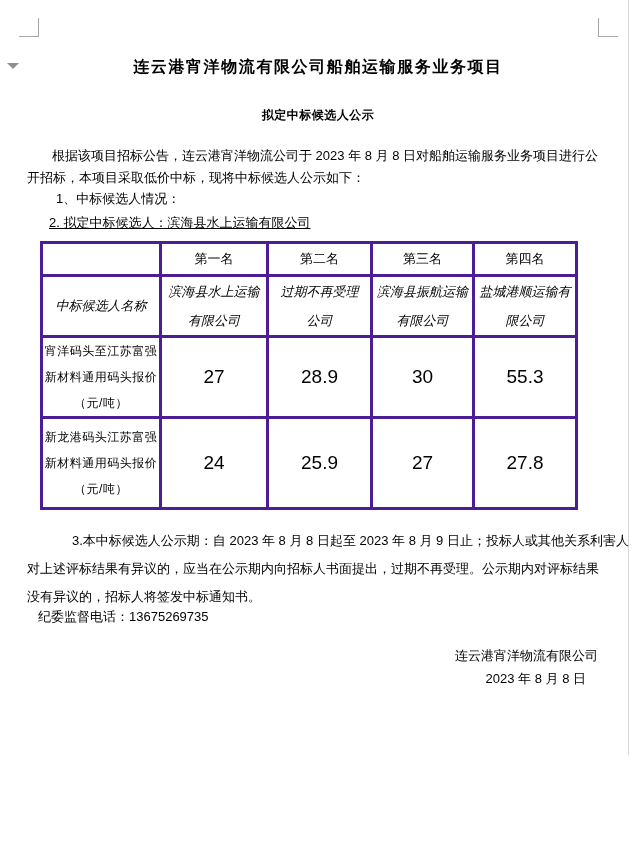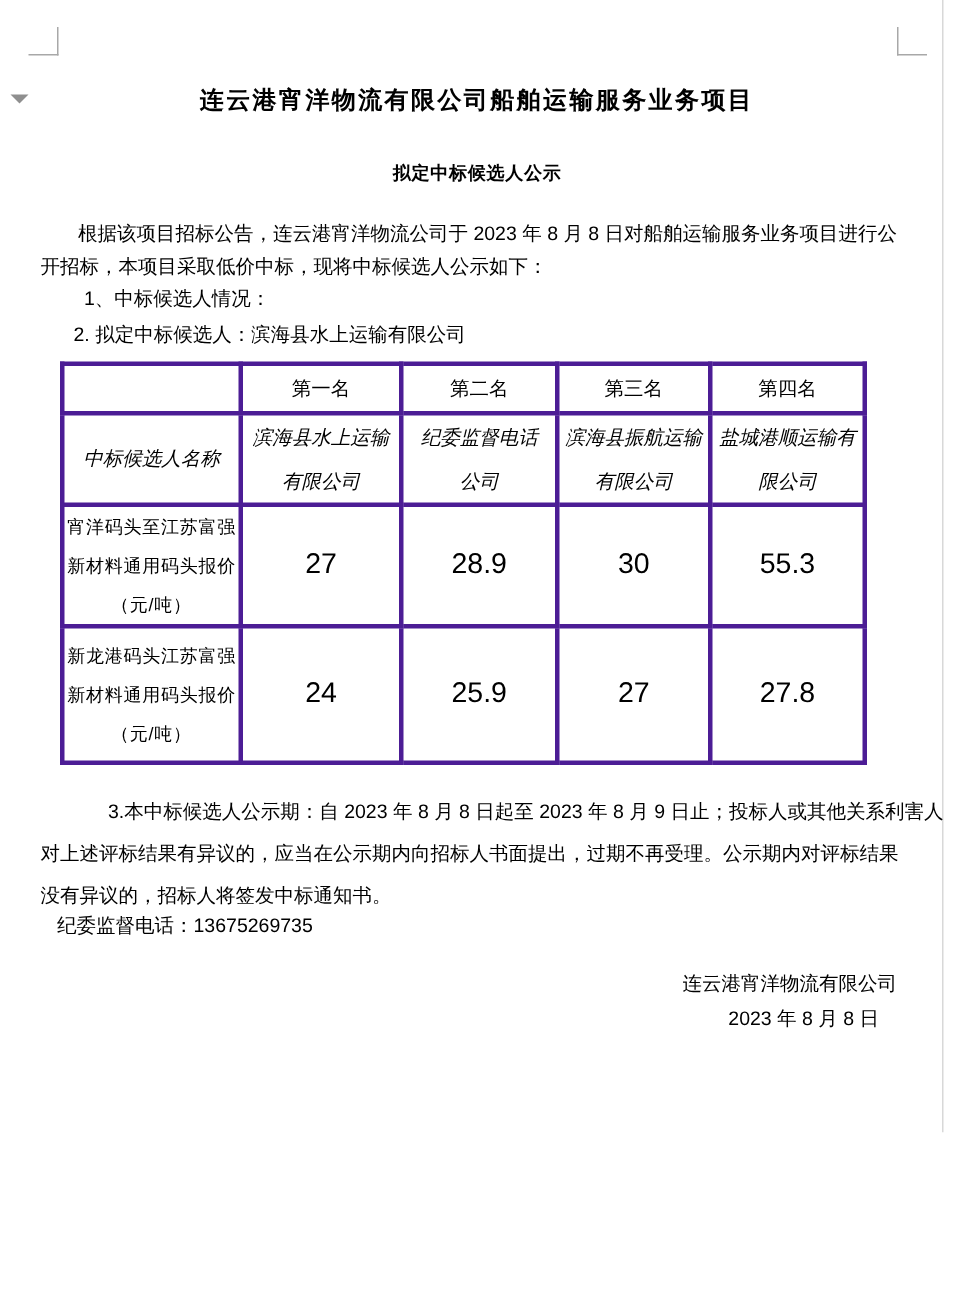--- a/index.html
+++ b/index.html
@@ -40,21 +40,21 @@
   }
   .title2 {
     left: 0; top: 107px; width: 636px;
     text-align: center; font-weight: bold;
     font-size: 12px; letter-spacing: 0.5px;
   }
   .bodyline { font-size: 13px; line-height: 16px; white-space: nowrap; }
   .l-intro1 { left: 52px;  top: 148px; }
   .l-intro2 { left: 27px;  top: 170px; }
   .l-item1  { left: 56px;  top: 191px; }
-  .l-item2  { left: 49px;  top: 215px; }
+  .l-item2  { left: 49px;  top: 215px; text-decoration: underline; }
   .l-not1   { left: 72px;  top: 533px; }
   .l-not2   { left: 27px;  top: 561px; }
   .l-not3   { left: 27px;  top: 589px; }
   .l-phone1 { left: 38px;  top: 609px; }
   .l-phone2 { left: 38px;  top: 629px; }
   .l-sig    { right: 38px; top: 648px; text-align: right; }
   .l-date   { right: 50px; top: 671px; text-align: right; }
   table.bids {
     position: absolute; left: 40px; top: 241px;
     border-collapse: collapse; table-layout: fixed;
@@ -111,21 +111,21 @@
       <td></td>
       <td>第一名</td>
       <td>第二名</td>
       <td>第三名</td>
       <td>第四名</td>
     </tr>
     <tr class="r-name">
       <td>中标候选人名称</td>
       <td class="namecell">滨海县水上运输
 有限公司</td>
-      <td class="namecell">纪委监督电话
+      <td class="namecell">过期不再受理
 公司</td>
       <td class="namecell">滨海县振航运输
 有限公司</td>
       <td class="namecell">盐城港顺运输有
 限公司</td>
     </tr>
     <tr class="r-p1">
       <td class="rowlabel">宵洋码头至江苏富强
 新材料通用码头报价
 （元/吨）</td>

